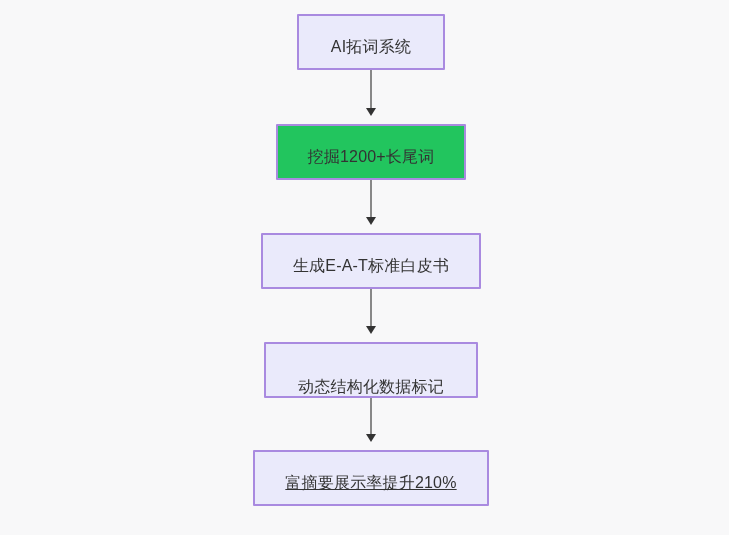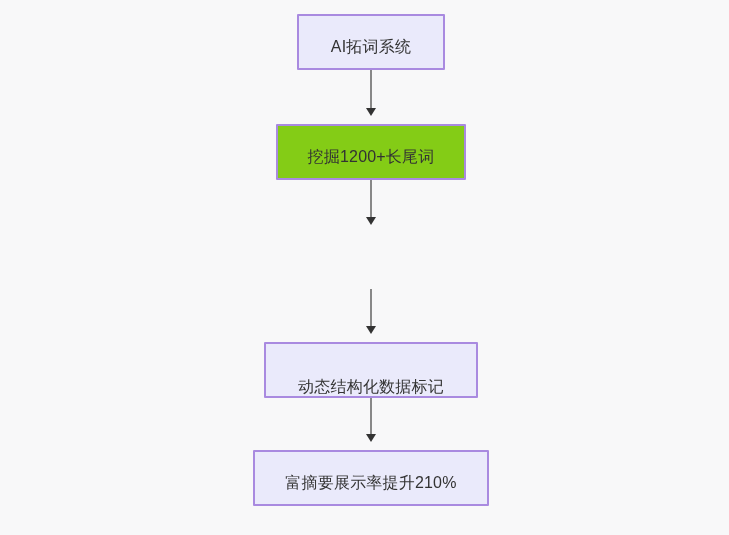--- a/index.html
+++ b/index.html
@@ -68,26 +68,29 @@
   <div class="connector" id="edge-2" style="left: 370px; top: 289px; height: 38px; border-left-color: rgb(136, 136, 136);"></div>
   <div class="arrowhead" id="arrow-2" style="left: 366px; top: 326px; border-top-color: rgb(51, 51, 51);"></div>
 
   <div class="connector" id="edge-3" style="left: 370px; top: 398px; height: 37px; border-left-color: rgb(136, 136, 136);"></div>
   <div class="arrowhead" id="arrow-3" style="left: 366px; top: 434px; border-top-color: rgb(51, 51, 51);"></div>
 
   <div class="node" id="node-0" style="left: 297px; top: 14px; width: 148px; height: 56px; background: rgb(234, 234, 251); border-color: rgb(169, 138, 224); color: rgb(51, 51, 51);">
     <span class="node-label">AI拓词系统</span>
   </div>
 
-  <div class="node" id="node-1" style="left: 276px; top: 124px; width: 190px; height: 56px; background: #84cc16; border-color: rgb(169, 138, 224); color: rgb(51, 51, 51);">
+  <div class="node" id="node-1" style="left: 276px; top: 124px; width: 190px; height: 56px; background: #22c55e; border-color: rgb(169, 138, 224); color: rgb(51, 51, 51);">
     <span class="node-label">挖掘1200+长尾词</span>
   </div>
 
+  <div class="node" id="node-2" style="left: 261px; top: 233px; width: 220px; height: 56px; background: rgb(234, 234, 251); border-color: rgb(169, 138, 224); color: rgb(51, 51, 51);">
+    <span class="node-label">生成E-A-T标准白皮书</span>
+  </div>
 
   <div class="node" id="node-3" style="left: 264px; top: 342px; width: 214px; height: 56px; background: rgb(234, 234, 251); border-color: rgb(169, 138, 224); color: rgb(51, 51, 51); align-items: flex-end;">
     <span class="node-label">动态结构化数据标记</span>
   </div>
 
-  <div class="node" id="node-4" style="left: 253px; top: 450px; width: 236px; height: 56px; background: rgb(234, 234, 251); border-color: rgb(169, 138, 224); color: rgb(51, 51, 51);">
+  <div class="node" id="node-4" style="left: 253px; top: 450px; width: 236px; height: 56px; background: rgb(234, 234, 251); border-color: rgb(169, 138, 224); color: rgb(51, 51, 51); text-decoration: underline;">
     <span class="node-label">富摘要展示率提升210%</span>
   </div>
 
 </div>
 
 </body></html>

